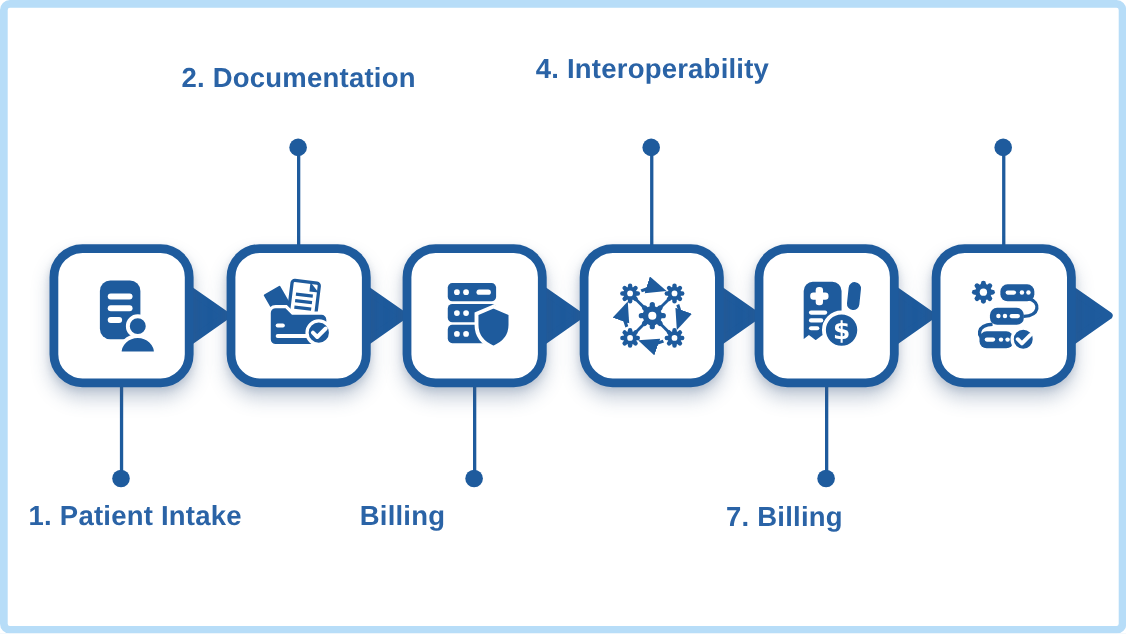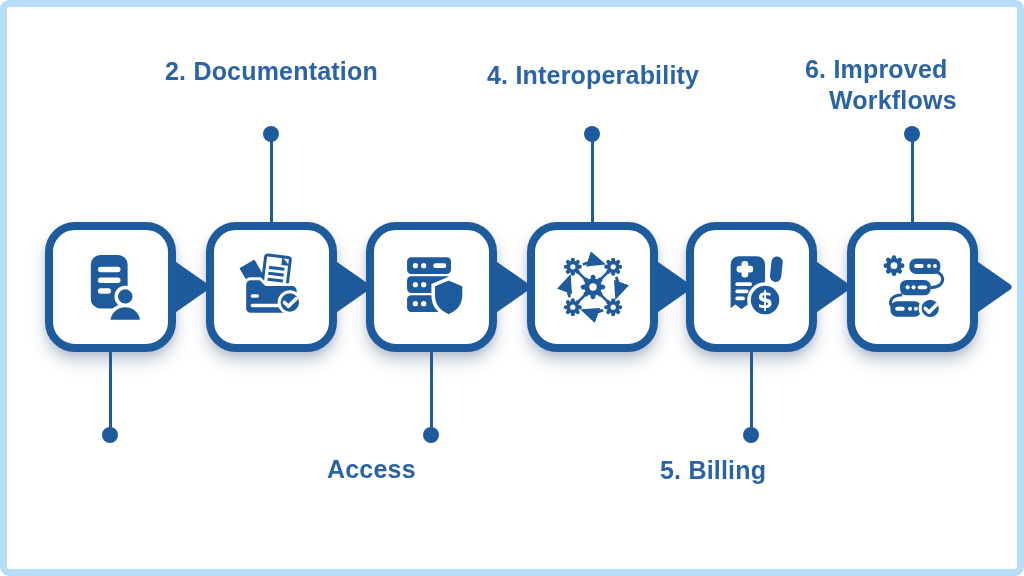--- a/index.html
+++ b/index.html
@@ -38,21 +38,21 @@
   .d1{left:102px}.d3{left:423px}.d5{left:743px}
   .d2{left:263px}.d4{left:584px}.d6{left:904px}
   
   .label{
     position:absolute;color:#2a63a6;font-size:25px;font-weight:600;
     letter-spacing:.2px;line-height:31px;white-space:nowrap;z-index:6;
   }
   .lbl1{left:26px;top:454px}
   .lbl2{left:165px;top:56px}
   .lbl3{left:302px;top:454px}
-  .lbl4{left:487px;top:60px}
+  .lbl4{left:487px;top:48px}
   .lbl5{left:660px;top:455px}
   .lbl6{left:805px;top:54px}
   .label .line2{padding-left:25px}
   .lbl5 .line2{padding-left:23px}
   .lbl6 .line2{padding-left:24px}
   
   .logo{
     position:absolute;left:843px;top:520px;font-size:29px;font-weight:700;
     color:#a9cdf0;letter-spacing:.3px;z-index:6;white-space:nowrap;
   }
@@ -67,30 +67,29 @@
 
 <div class="canvas">
   <div class="frame"></div>
 
   <div class="label lbl2">
     <div>2. Documentation</div>
   </div>
   <div class="label lbl4">
     <div>4. Interoperability</div>
   </div>
-  <div class="label lbl6">
-    <div>6. Improved</div>
-    <div class="line2">Workflows</div>
-  </div>
-
+
+  <div class="label lbl1">
+    <div>1. Patient Intake</div>
+  </div>
   <div class="label lbl3">
-    <div class="line2">Access</div>
+    <div class="line2">Billing</div>
   </div>
   <div class="label lbl5">
-    <div>5. Billing</div>
+    <div>7. Billing</div>
   </div>
 
   <div class="cline down l1"></div>
   <div class="cdot down d1"></div>
   <div class="cline up l2"></div>
   <div class="cdot up d2"></div>
   <div class="cline down l3"></div>
   <div class="cdot down d3"></div>
   <div class="cline up l4"></div>
   <div class="cdot up d4"></div>

